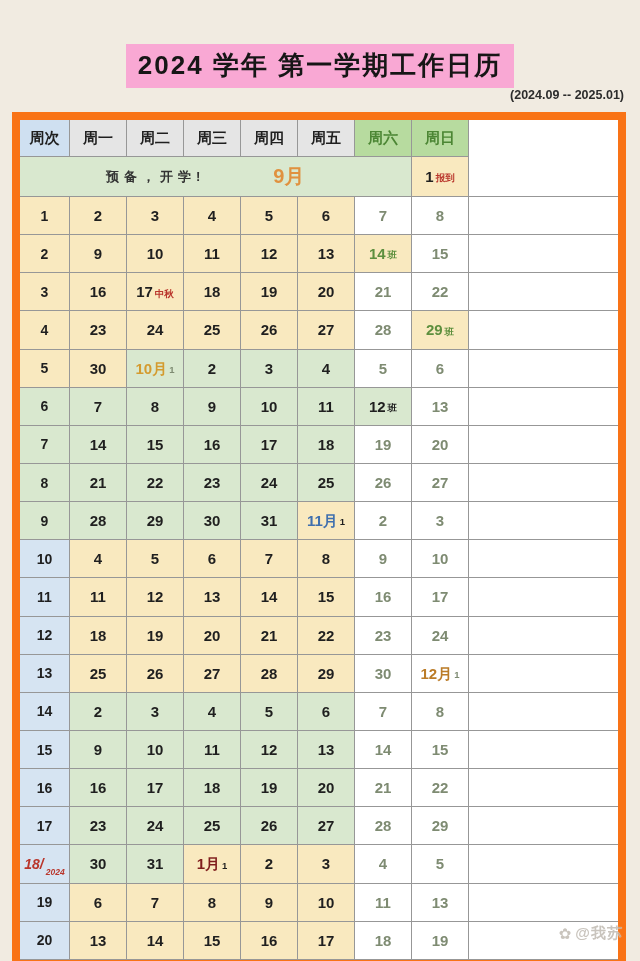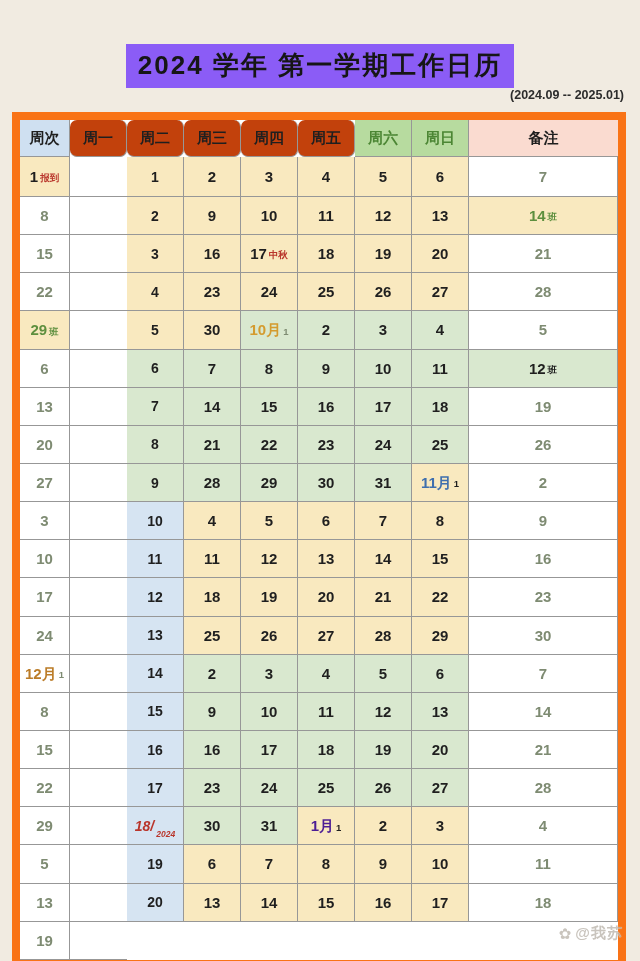--- a/index.html
+++ b/index.html
@@ -7,21 +7,21 @@
     width:640px;height:961px;
     background:#f1ebe1;
     font-family:"Liberation Sans","DejaVu Sans",sans-serif;
     position:relative;overflow:hidden;
     color:#1f1f1f;
   }
   
   .header-area{padding-top:44px;text-align:center;}
   .main-title{
     display:inline-block;
-    background:#8b5cf6;
+    background:#f9a8d4;
     color:#161616;
     font-size:26px;font-weight:700;letter-spacing:2px;
     padding:4px 12px 5px 12px;
   }
   .subtitle{
     text-align:right;
     padding-right:16px;
     font-size:12.5px;font-weight:600;color:#2c2c2c;
   }
   
@@ -39,34 +39,34 @@
     border-bottom:1px solid #979797;
     display:flex;align-items:center;justify-content:center;
     gap:2px;overflow:hidden;
   }
   .remark{border-right:none;}
   
   .bg-Y{background:#f9e9bf;}
   .bg-G{background:#d9e8cf;}
   .bg-B{background:#d6e4f2;}
   .bg-W{background:#ffffff;}
-  .bg-HY{background:#c2410c;border-radius:7px;}
+  .bg-HY{background:#e5e5e5;}
   .bg-HB{background:#cfe0f1;}
   .bg-HG{background:#b7db9f;}
   .bg-HP{background:#fadbd0;}
   
   .c-dark{color:#1f1f1f;}
   .c-weekend{color:#7e8b72;}
   .c-workgreen{color:#5d8f3e;}
   .c-red{color:#b9352b;}
   .c-sep{color:#e0913f;}
   .c-oct{color:#d49b2f;}
   .c-nov{color:#3f6fae;}
   .c-dec{color:#bb7c28;}
-  .c-jan{color:#4c1d95;}
+  .c-jan{color:#7f1d1d;}
   .c-hgreen{color:#4c8634;}
   
   .hcell{font-size:15px;font-weight:700;}
   .dnum{font-size:15px;font-weight:700;line-height:1;}
   .dtag{font-size:9.5px;font-weight:700;line-height:1;margin-top:3px;}
   .wnum{font-size:14px;font-weight:700;line-height:1;}
   .wsmall{font-size:8.5px;font-weight:700;line-height:1;margin-top:16px;}
   .handwrite{font-style:italic;letter-spacing:0;}
   
   .month-banner{
@@ -101,22 +101,25 @@
 <div class="calendar" id="cal">
 
   <div class="cell hcell bg-HB">周次</div>
   <div class="cell hcell bg-HY">周一</div>
   <div class="cell hcell bg-HY">周二</div>
   <div class="cell hcell bg-HY">周三</div>
   <div class="cell hcell bg-HY">周四</div>
   <div class="cell hcell bg-HY">周五</div>
   <div class="cell hcell bg-HG c-hgreen">周六</div>
   <div class="cell hcell bg-HG c-hgreen">周日</div>
-  <div class="cell hcell bg-HP remark">备注</div>
 
+  <div class="cell month-banner bg-G">
+    <span class="banner-note">预备，开学!</span>
+    <span class="banner-month c-sep">9月</span>
+  </div>
   <div class="cell bg-Y">
     <span class="dnum c-dark">1</span>
     <span class="dtag c-red">报到</span>
   </div>
   <div class="cell bg-W remark"></div>
 
 <div class="cell bg-Y">
       <span class="wnum c-dark">1</span>
     </div>
     <div class="cell bg-Y">

